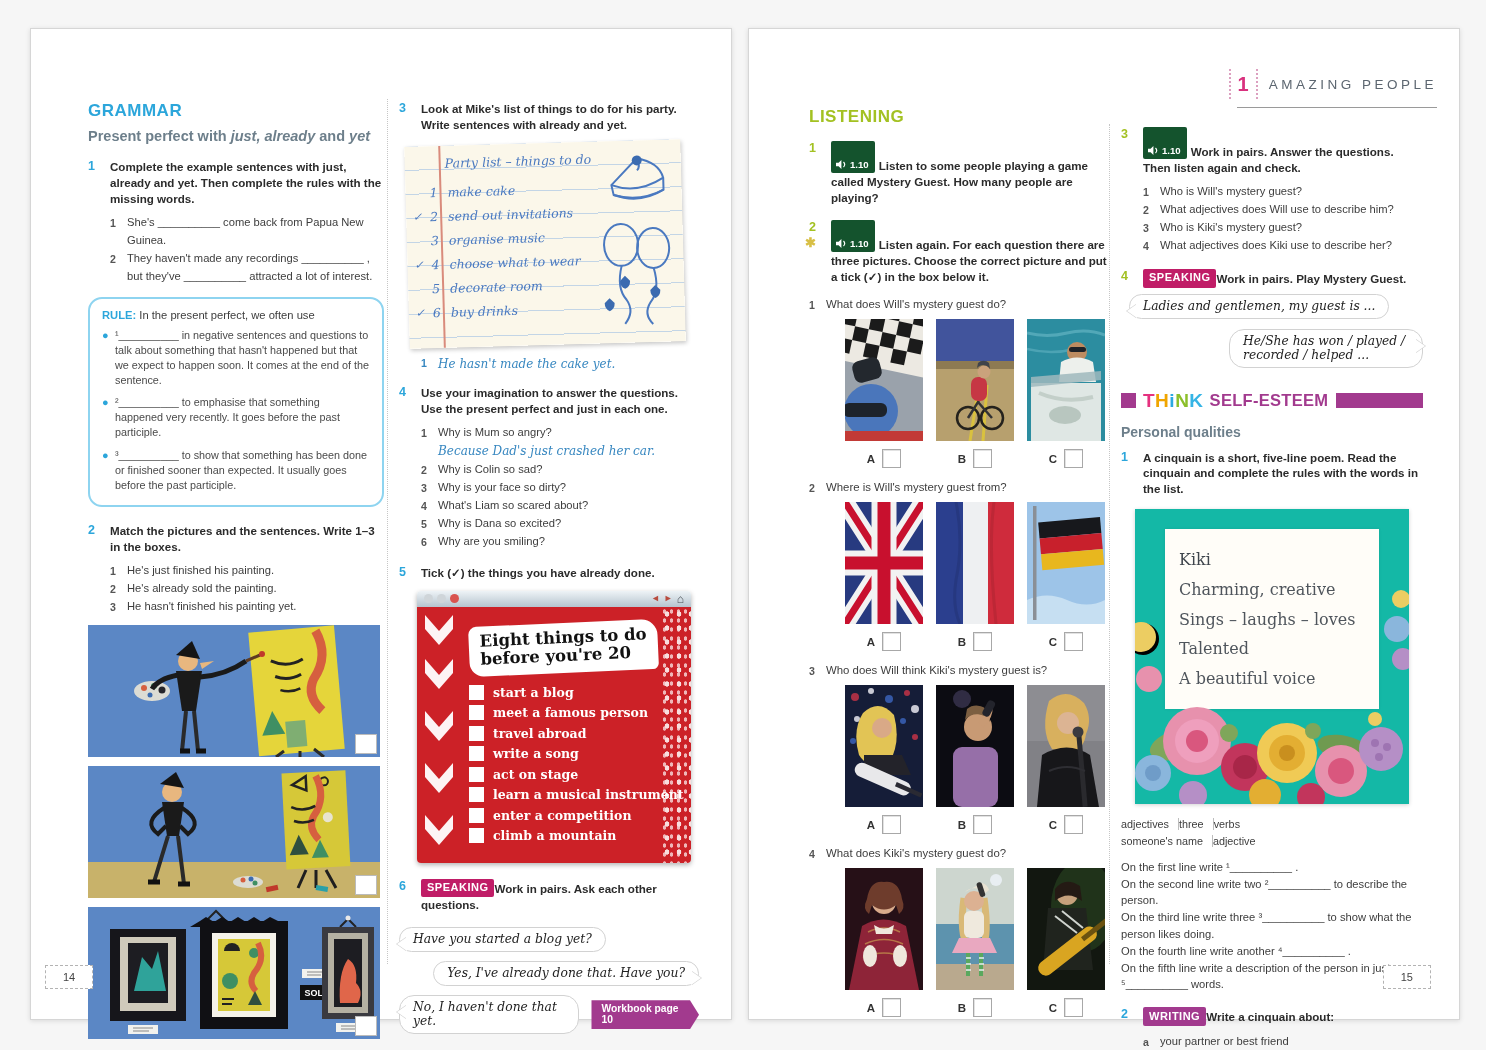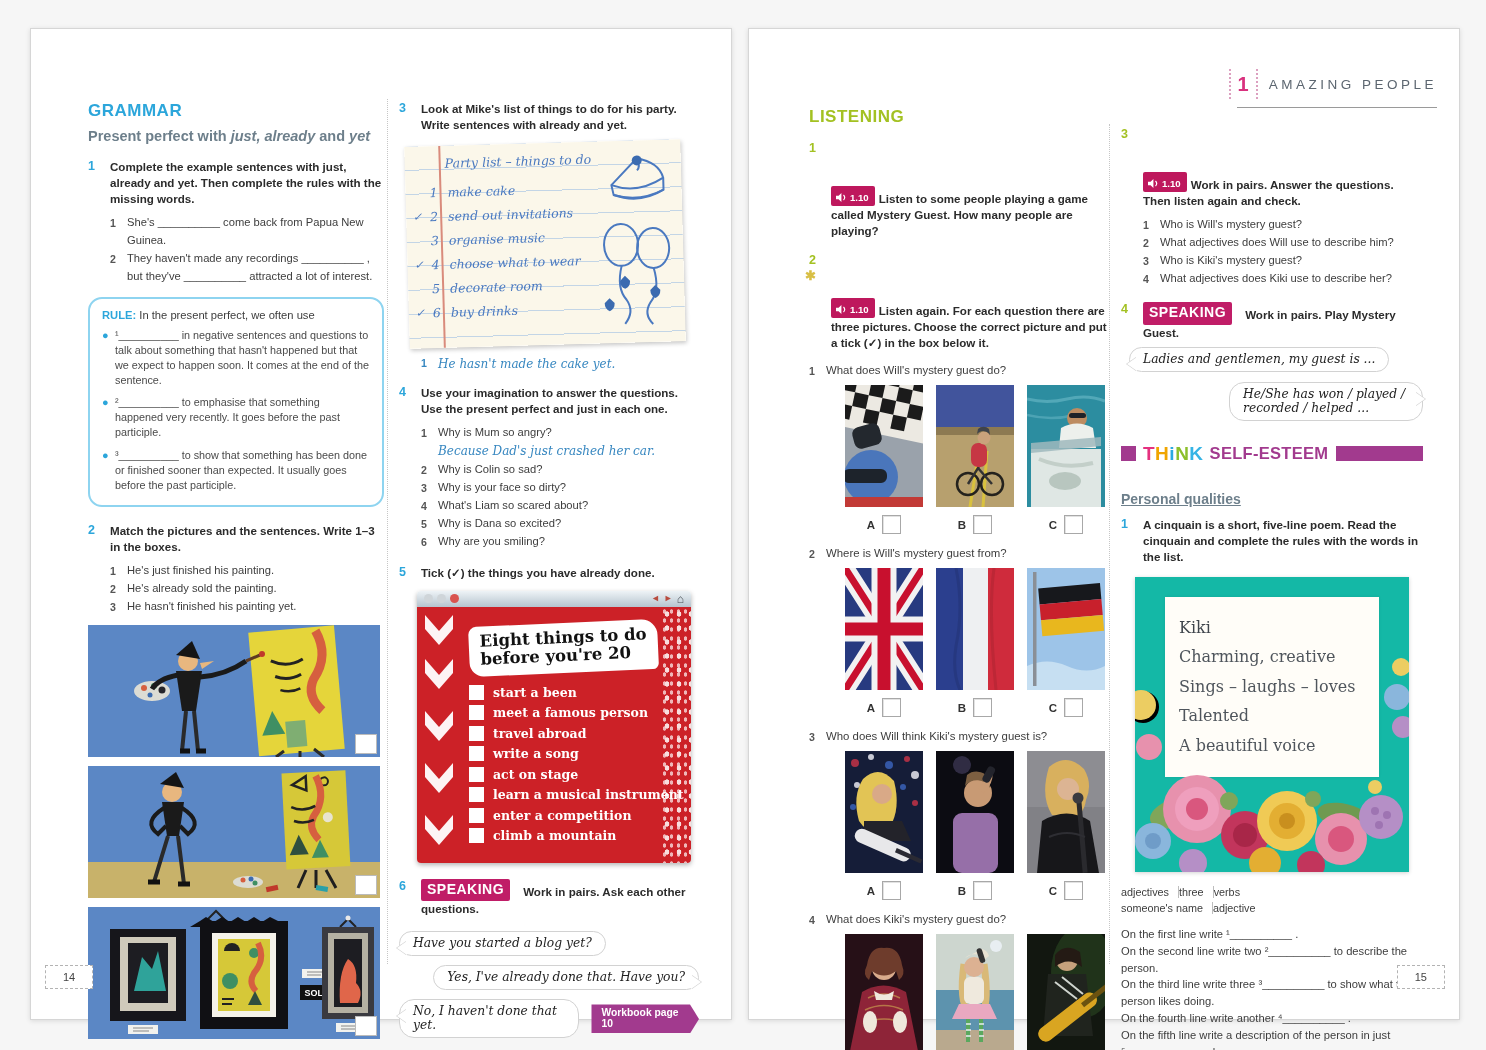--- a/index.html
+++ b/index.html
@@ -48,24 +48,24 @@
 
   
   .panel { position:relative; width:292px; height:132px; margin-top:9px; }
   .panel svg { display:block; width:292px; height:132px; }
   .chk-corner { position:absolute; right:3px; bottom:3px; width:20px; height:18px; background:#fff; border:1px solid #bbb; }
 
   
   .box { width:17px; height:17px; background:#fff; border:1px solid #a8a8a8; box-shadow:inset 1px 1px 0 #e2e2e2; display:inline-block; }
 
   
-  .badge { display:inline-block; color:#fff; font-weight:bold; font-size:14px; letter-spacing:.5px; padding:1.5px 6px 2px; border-radius:2px; vertical-align:1px; margin-right:13px; }
+  .badge { display:inline-block; color:#fff; font-weight:bold; font-size:11px; letter-spacing:.5px; padding:1.5px 6px 2px; border-radius:2px; vertical-align:1px; margin-right:0; }
   .badge-speaking { background:#c01d67; }
   .badge-writing  { background:#a23a8e; }
-  .audio { display:inline-flex; align-items:center; gap:3px; background:#be185d; color:#fff; font-weight:bold; font-size:9.6px; padding:5px 6px 2px 5px; border-radius:2px; vertical-align:1px; margin-right:4px;margin-top:45px; }
+  .audio { display:inline-flex; align-items:center; gap:3px; background:#14532d; color:#fff; font-weight:bold; font-size:9.6px; padding:17px 6px 2px 5px; border-radius:2px; vertical-align:1px; margin-right:4px; }
 
   
   .note {
     position:relative; width:276px; height:192px; margin:10px 0 0 8px;
     background:repeating-linear-gradient(#fbf7ea 0 23px, #c3d5e6 23px 24px);
     box-shadow:1px 2px 4px rgba(0,0,0,.22);
     transform:rotate(-1.6deg);
     padding:10px 0 0 0;
   }
   .note-red { position:absolute; left:34px; top:0; bottom:0; width:1.5px; background:#d98b7c; }
@@ -119,36 +119,36 @@
   .qrow { display:flex; margin-top:13px; }
   .qrow .ln { flex:0 0 17px; font-weight:bold; color:#555; font-size:10.6px; padding-top:1px;}
   .qrow .qt { font-size:11.4px; color:#3d3d3d; }
 
   
   .think-banner { display:flex; align-items:center; margin-top:22px; }
   .tb-block { width:15px; height:15px; background:#a23a8e; margin-right:7px; }
   .tb-logo { font-weight:bold; font-size:19px; letter-spacing:.5px; }
   .tb-rest { color:#a23a8e; font-weight:bold; font-size:16.5px; margin-left:6px; letter-spacing:.3px; }
   .tb-bar { flex:1; height:15px; background:#a23a8e; margin-left:8px; }
-  .pq { color:#6d7f8b; font-weight:bold; font-size:14px; margin-top:26px;text-decoration:underline; }
+  .pq { color:#6d7f8b; font-weight:bold; font-size:14px; margin-top:12px; }
 
   
   .kiki { position:relative; width:274px; height:295px; background:#14b8a6; margin:12px 0 0 14px; box-shadow:0 1px 4px rgba(0,0,0,.18); overflow:hidden; }
   .kiki-panel { position:absolute; left:30px; top:20px; right:30px; height:180px; background:#fffdf8; box-shadow:0 0 3px rgba(0,0,0,.08); z-index:1; }
   .kiki-flowers { position:absolute; left:0; top:0; z-index:2; }
   .poem { position:absolute; left:44px; top:36px; z-index:3; font-family:"DejaVu Serif", serif; color:#4f555c; font-size:16px; line-height:1.85; }
   .poem .pl0 { color:#3f454c; }
 
   .wordlist { margin-top:12px; font-size:10.8px; color:#3d3d3d; line-height:1.5; }
   .wordlist span + span { border-left:1px solid #bdbdbd; margin-left:9px; }
   .rules { margin-top:10px; font-size:11.2px; line-height:1.5; color:#3d3d3d; }
 
   .pgnum { position:absolute; bottom:30px; border:1px dashed #b3b3b3; padding:5px 17px; font-size:11px; color:#444; background:#fff;margin-top:38px; }
   #page-left  .pgnum { left:14px; }
-  #page-right .pgnum { right:14px; }
+  #page-right .pgnum { right:28px; }
 </style>
 </head>
 <body>
 
 <div class="page" id="page-left">
   <div class="divider" style="left:356px; top:70px; bottom:55px;"></div>
 
   <div class="col" style="left:57px; top:72px; width:296px;">
     <div class="h-cyan">GRAMMAR</div>
     <div class="subt"><span>Present perfect with </span><i>just, already</i><span> and </span><i>yet</i></div>
@@ -430,21 +430,21 @@
           </g>
         </svg>
         <div class="wb-texture"></div>
         <div class="wb-title">
           <div>Eight things to do</div>
           <div>before you're 20</div>
         </div>
         <div class="wb-items">
           <div class="wb-row">
               <span class="wb-box"></span>
-              <span class="wb-label">start a been</span>
+              <span class="wb-label">start a blog</span>
             </div>
           <div class="wb-row">
               <span class="wb-box"></span>
               <span class="wb-label">meet a famous person</span>
             </div>
           <div class="wb-row">
               <span class="wb-box"></span>
               <span class="wb-label">travel abroad</span>
             </div>
           <div class="wb-row">

